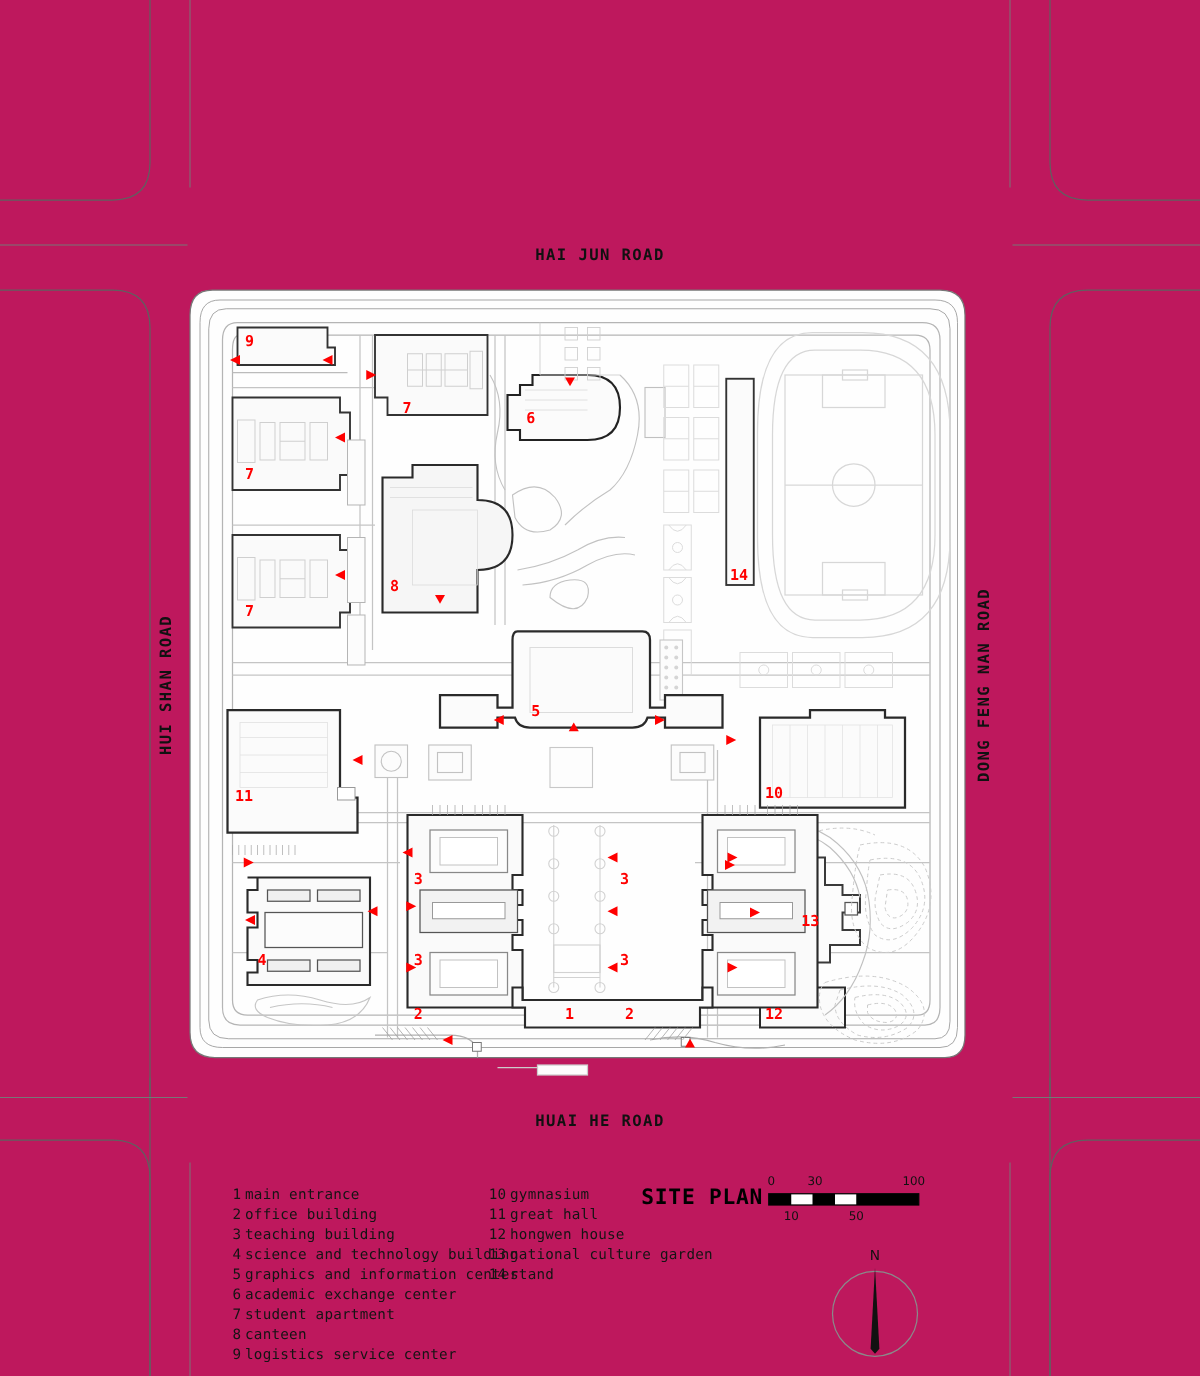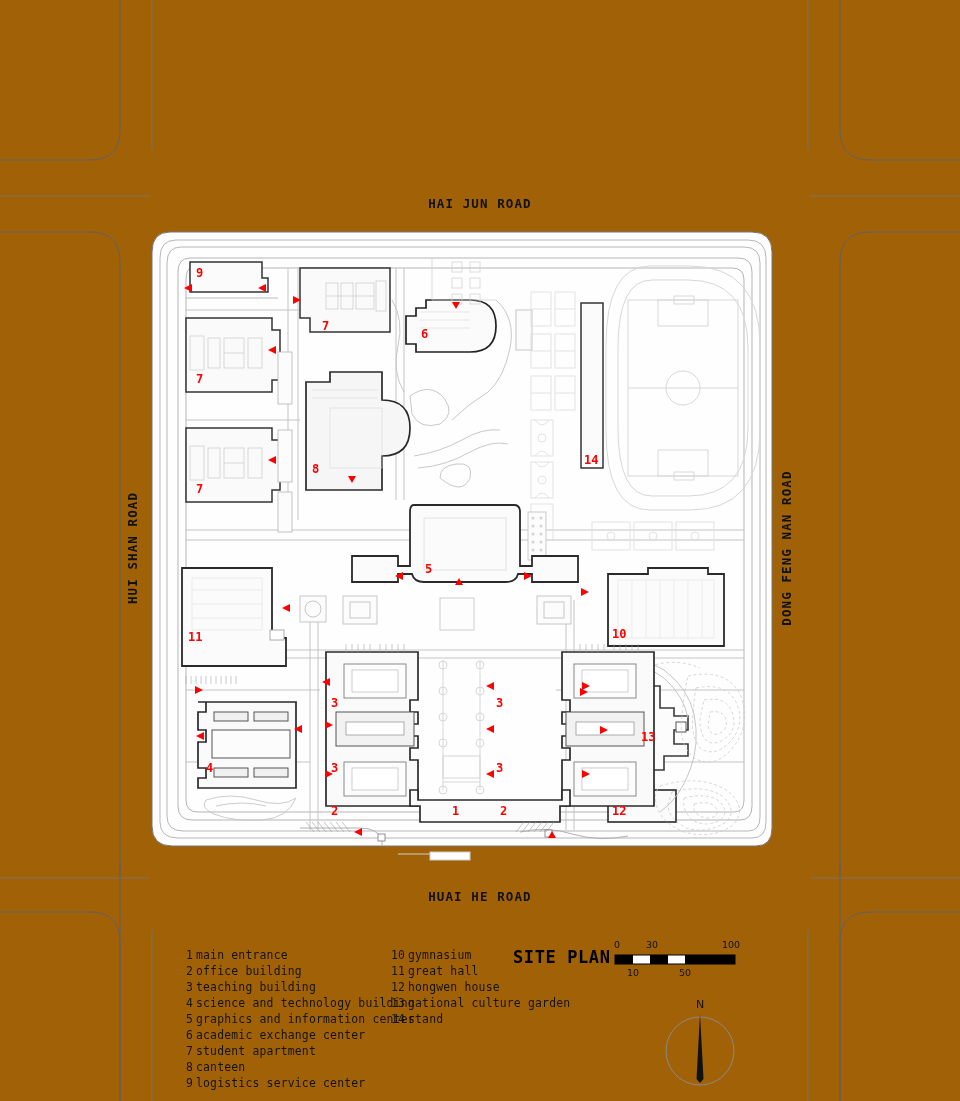--- a/index.html
+++ b/index.html
@@ -1,18 +1,18 @@
 <!DOCTYPE html>
 <html><head>
 <meta charset="utf-8">
 <style>
   html,body{margin:0;padding:0;background:#ffffff;}
   body{width:960px;height:1101px;overflow:hidden;
        font-family:"DejaVu Sans Mono","Liberation Mono",monospace;}
-  #stage{position:relative;width:960px;height:1101px;background:#a16207;text-align:right;}
+  #stage{position:relative;width:960px;height:1101px;background:#be185d;text-align:right;}
   svg{display:block;}
   .road-label{font-family:"DejaVu Sans Mono","Liberation Mono",monospace;
     font-size:12.5px;letter-spacing:1.1px;fill:#111;font-weight:700;}
   .legend-txt{font-family:"DejaVu Sans Mono","Liberation Mono",monospace;
     font-size:11.4px;fill:#141414;letter-spacing:.2px;}
   .title-txt{font-family:"DejaVu Sans Mono","Liberation Mono",monospace;
     font-size:17px;fill:#000;font-weight:700;letter-spacing:.6px;}
   .scale-txt{font-family:"DejaVu Sans","Liberation Sans",sans-serif;
     font-size:9.5px;fill:#111;}
   .north-txt{font-family:"DejaVu Sans","Liberation Sans",sans-serif;

